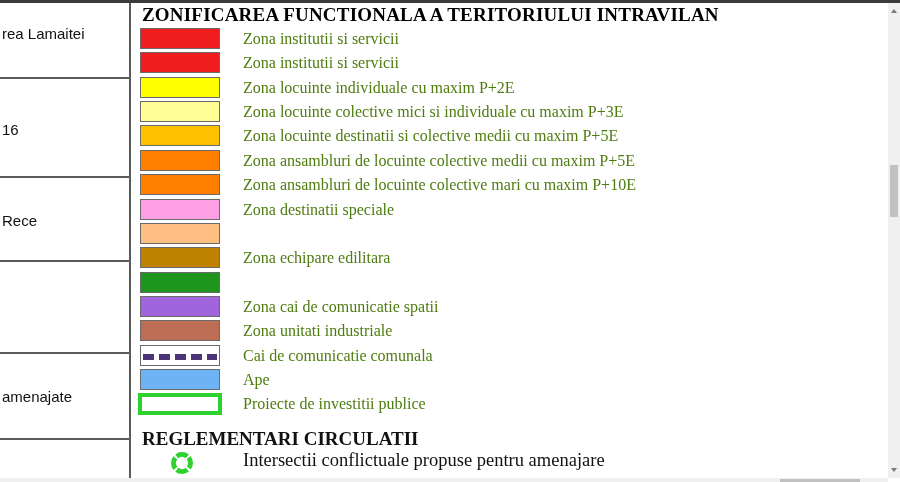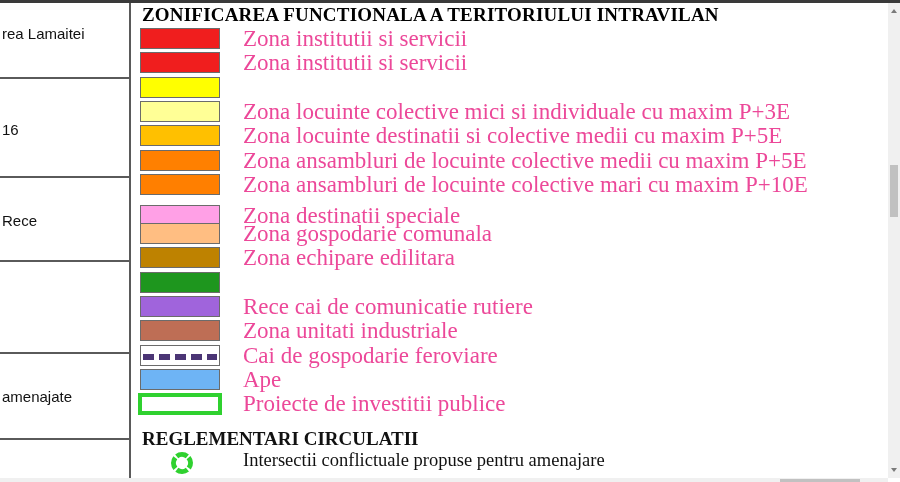--- a/index.html
+++ b/index.html
@@ -4,21 +4,21 @@
 <style>
   html, body { margin:0; padding:0; }
   body { width:900px; height:482px; overflow:hidden; background:#ffffff; position:relative; font-family:"Liberation Serif", serif; }
   .topbar { position:absolute; left:0; top:0; width:900px; height:3px; background:#3a3a3a; }
   .left-col { position:absolute; left:0; top:3px; width:129px; height:475px; border-right:2px solid #5a5a5a; }
   .row-line { position:absolute; left:0; width:129px; height:2px; background:#5a5a5a; }
   .cell-text { position:absolute; left:2px; font-family:"Liberation Sans", sans-serif; font-size:15px; color:#111; }
   .title { position:absolute; left:142px; top:4px; font-weight:bold; font-size:19px; letter-spacing:0.2px; color:#000000; white-space:nowrap; }
   .item { position:absolute; left:140px; height:24px; width:740px; }
   .swatch { position:absolute; left:0; top:1px; width:80px; height:21px; border:1px solid #6b6b6b; box-sizing:border-box; }
-  .label { position:absolute; left:103px; top:0; font-size:23px; color:#ec4899; white-space:nowrap; line-height:24px; }
+  .label { position:absolute; left:103px; top:0; font-size:16px; color:#4d7c0f; white-space:nowrap; line-height:24px; }
   .rail-swatch { background:#ffffff; border:1px solid #6b6b6b; }
   .rail-dash { position:absolute; left:2px; right:2px; top:8px; height:6px;
     background: repeating-linear-gradient(90deg, #4b3575 0px, #4b3575 11px, #ffffff 11px, #ffffff 16px); }
   .outline-swatch { border:4px solid #2fd12f !important; background:#fff; height:22px; left:-2px; width:84px; }
   .subtitle { position:absolute; left:142px; top:428px; font-weight:bold; font-size:19px; color:#111; white-space:nowrap;text-align:right; }
   .circle-icon { position:absolute; left:170px; top:451px; width:24px; height:24px; }
   .circle-label { position:absolute; left:243px; top:450px; font-size:18.5px; color:#111; white-space:nowrap; }
   .vscroll { position:absolute; left:888px; top:3px; width:12px; height:475px; background:#f0f0f0; }
   .vscroll .arrow-up, .vscroll .arrow-down { position:absolute; left:3px; width:6px; height:4px; }
   .vscroll .arrow-up { top:6px; border-left:3px solid transparent; border-right:3px solid transparent; border-bottom:4px solid #7a7a7a; width:0; height:0; }
@@ -52,65 +52,65 @@
     <div class="item" style="top: 27px;">
       <div class="swatch" style="background: rgb(240, 30, 30);"></div>
       <div class="label">Zona institutii si servicii</div>
     </div>
     <div class="item" style="top: 51.35px;">
       <div class="swatch" style="background: rgb(240, 30, 30);"></div>
       <div class="label">Zona institutii si servicii</div>
     </div>
     <div class="item" style="top: 75.7px;">
       <div class="swatch" style="background: rgb(255, 255, 0);"></div>
+      <div class="label">Zona locuinte individuale cu maxim P+2E</div>
     </div>
     <div class="item" style="top: 100.05px;">
       <div class="swatch" style="background: rgb(255, 255, 150);"></div>
       <div class="label">Zona locuinte colective mici si individuale cu maxim P+3E</div>
     </div>
     <div class="item" style="top: 124.4px;">
       <div class="swatch" style="background: rgb(255, 192, 0);"></div>
       <div class="label">Zona locuinte destinatii si colective medii cu maxim P+5E</div>
     </div>
     <div class="item" style="top: 148.75px;">
       <div class="swatch" style="background: rgb(255, 128, 0);"></div>
       <div class="label">Zona ansambluri de locuinte colective medii cu maxim P+5E</div>
     </div>
     <div class="item" style="top: 173.1px;">
       <div class="swatch" style="background: rgb(255, 127, 0);"></div>
       <div class="label">Zona ansambluri de locuinte colective mari cu maxim P+10E</div>
     </div>
-    <div class="item" style="top: 204px; text-decoration: underline;">
+    <div class="item" style="top: 198px; text-decoration: underline;">
       <div class="swatch" style="background: rgb(255, 160, 230);"></div>
       <div class="label">Zona destinatii speciale</div>
     </div>
     <div class="item" style="top: 221.8px;">
       <div class="swatch" style="background: rgb(255, 190, 130);"></div>
-      <div class="label">Zona gospodarie comunala</div>
     </div>
     <div class="item" style="top: 246.15px;">
       <div class="swatch" style="background: rgb(190, 130, 0);"></div>
       <div class="label">Zona echipare edilitara</div>
     </div>
     <div class="item" style="top: 270.5px;">
       <div class="swatch" style="background: rgb(30, 150, 30);"></div>
     </div>
     <div class="item" style="top: 294.85px;">
       <div class="swatch" style="background: rgb(160, 100, 220);"></div>
-      <div class="label">Rece cai de comunicatie rutiere</div>
+      <div class="label">Zona cai de comunicatie spatii</div>
     </div>
     <div class="item" style="top: 319.2px;">
       <div class="swatch" style="background: rgb(190, 110, 85);"></div>
       <div class="label">Zona unitati industriale</div>
     </div>
     <div class="item" style="top: 343.55px;">
       <div class="swatch rail-swatch">
         <div class="rail-dash"></div>
       </div>
-      <div class="label">Cai de gospodarie feroviare</div>
+      <div class="label">Cai de comunicatie comunala</div>
     </div>
     <div class="item" style="top: 367.9px;">
       <div class="swatch" style="background: rgb(110, 180, 245);"></div>
       <div class="label">Ape</div>
     </div>
     <div class="item" style="top: 392.25px;">
       <div class="swatch outline-swatch" style="border-color: rgb(47, 209, 47);"></div>
       <div class="label">Proiecte de investitii publice</div>
     </div>
   </div>

